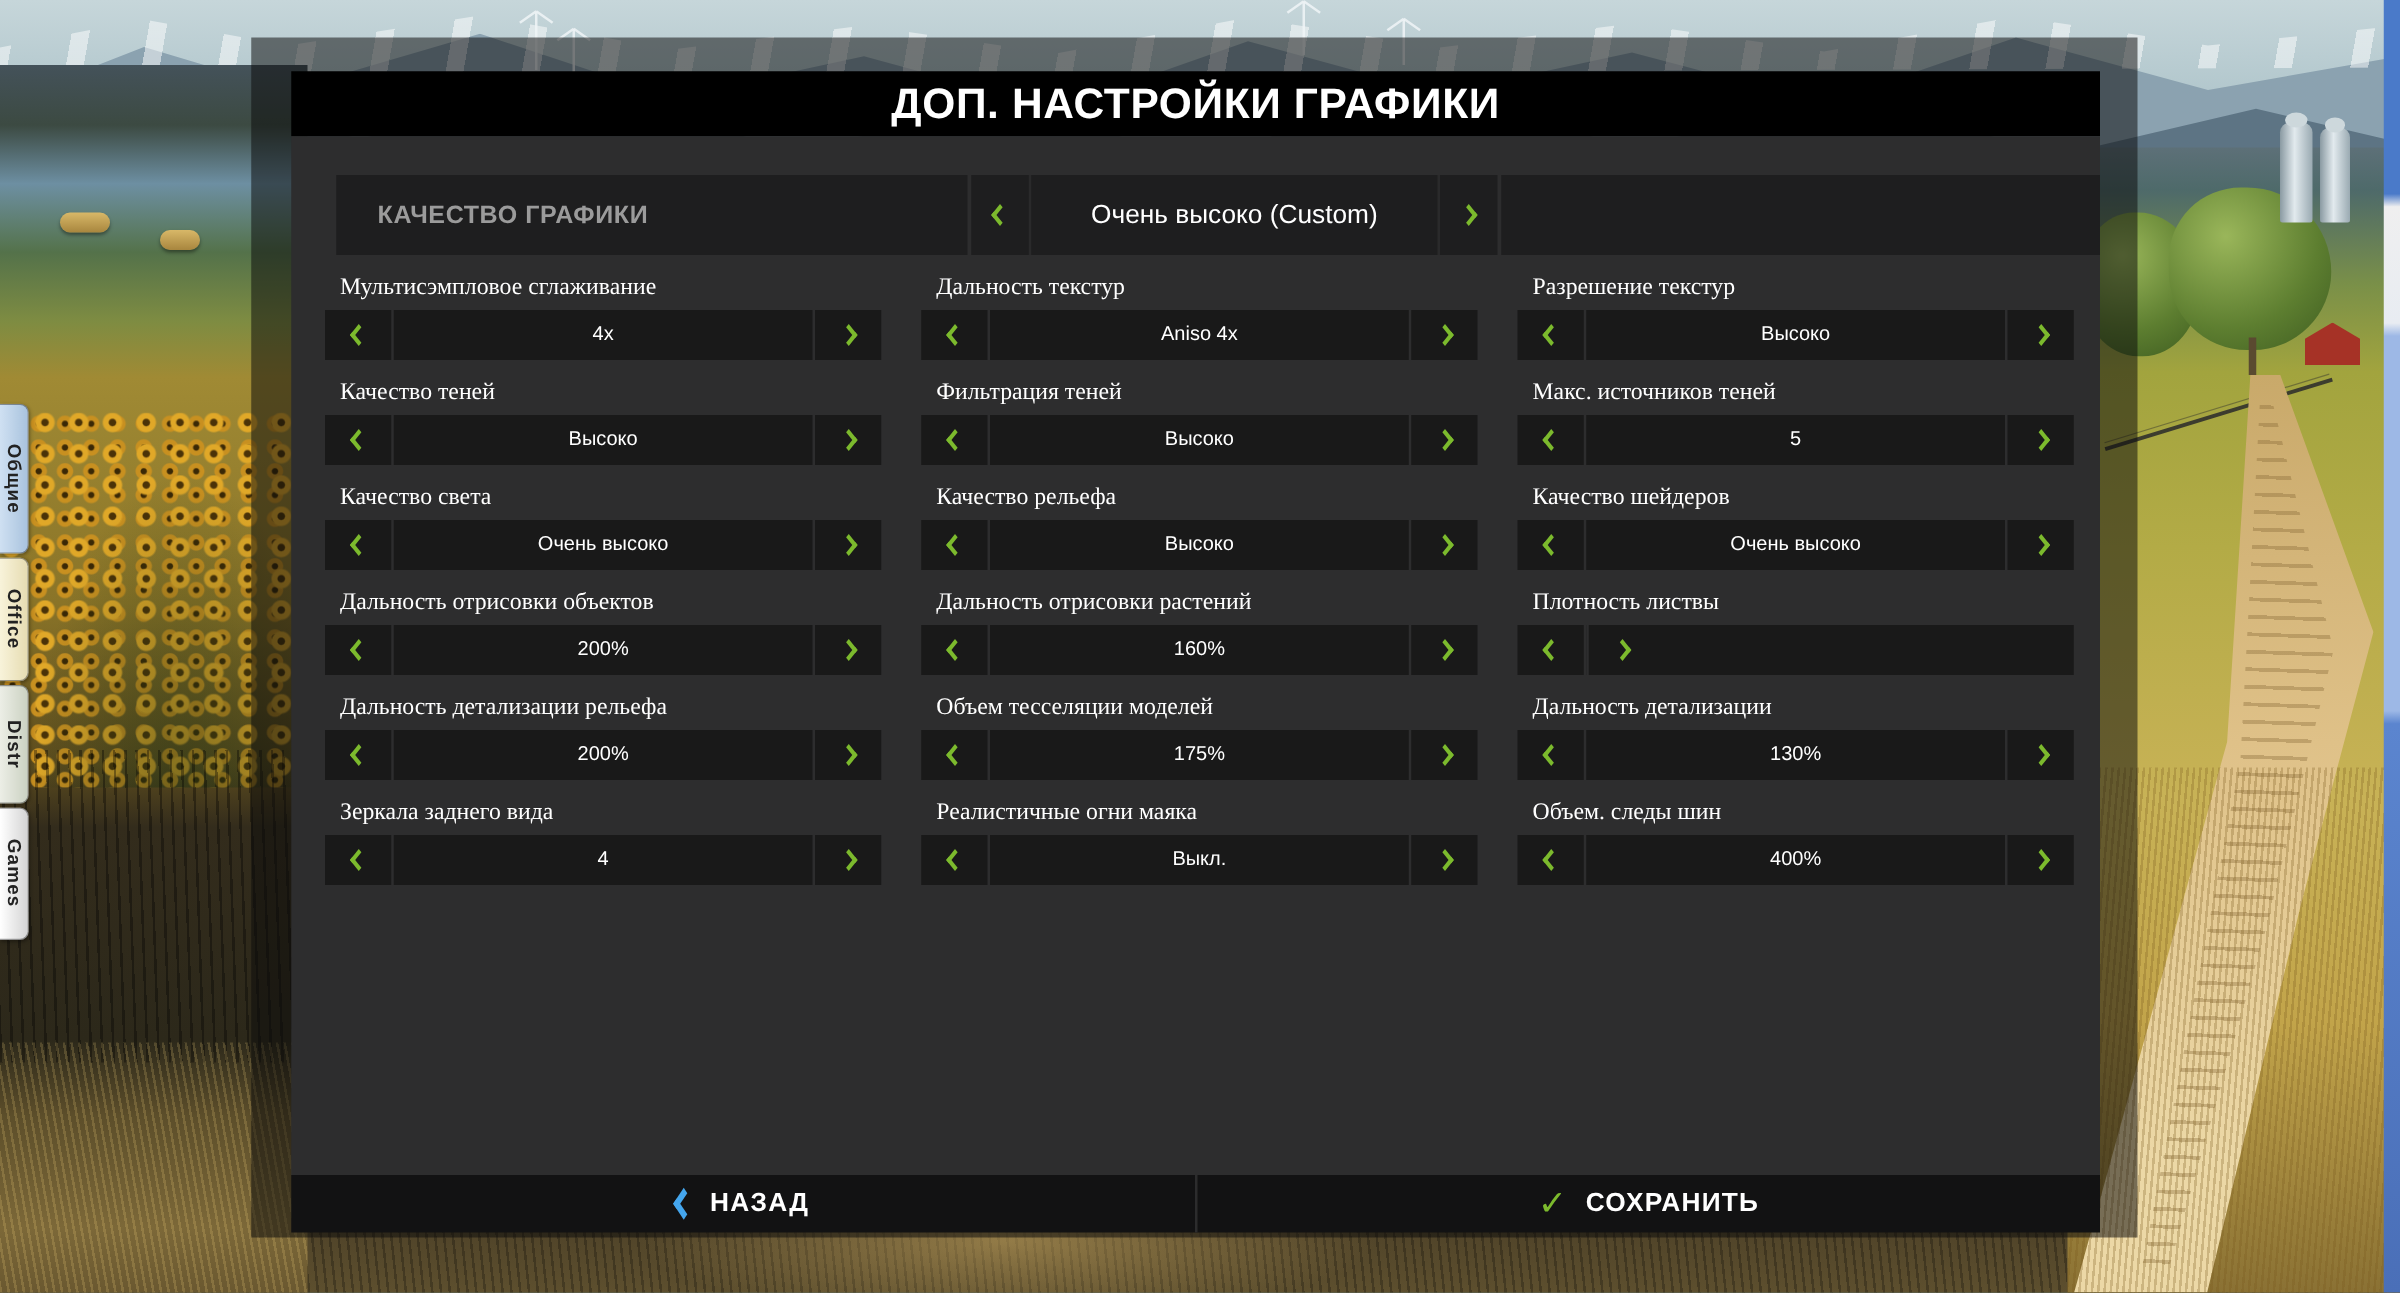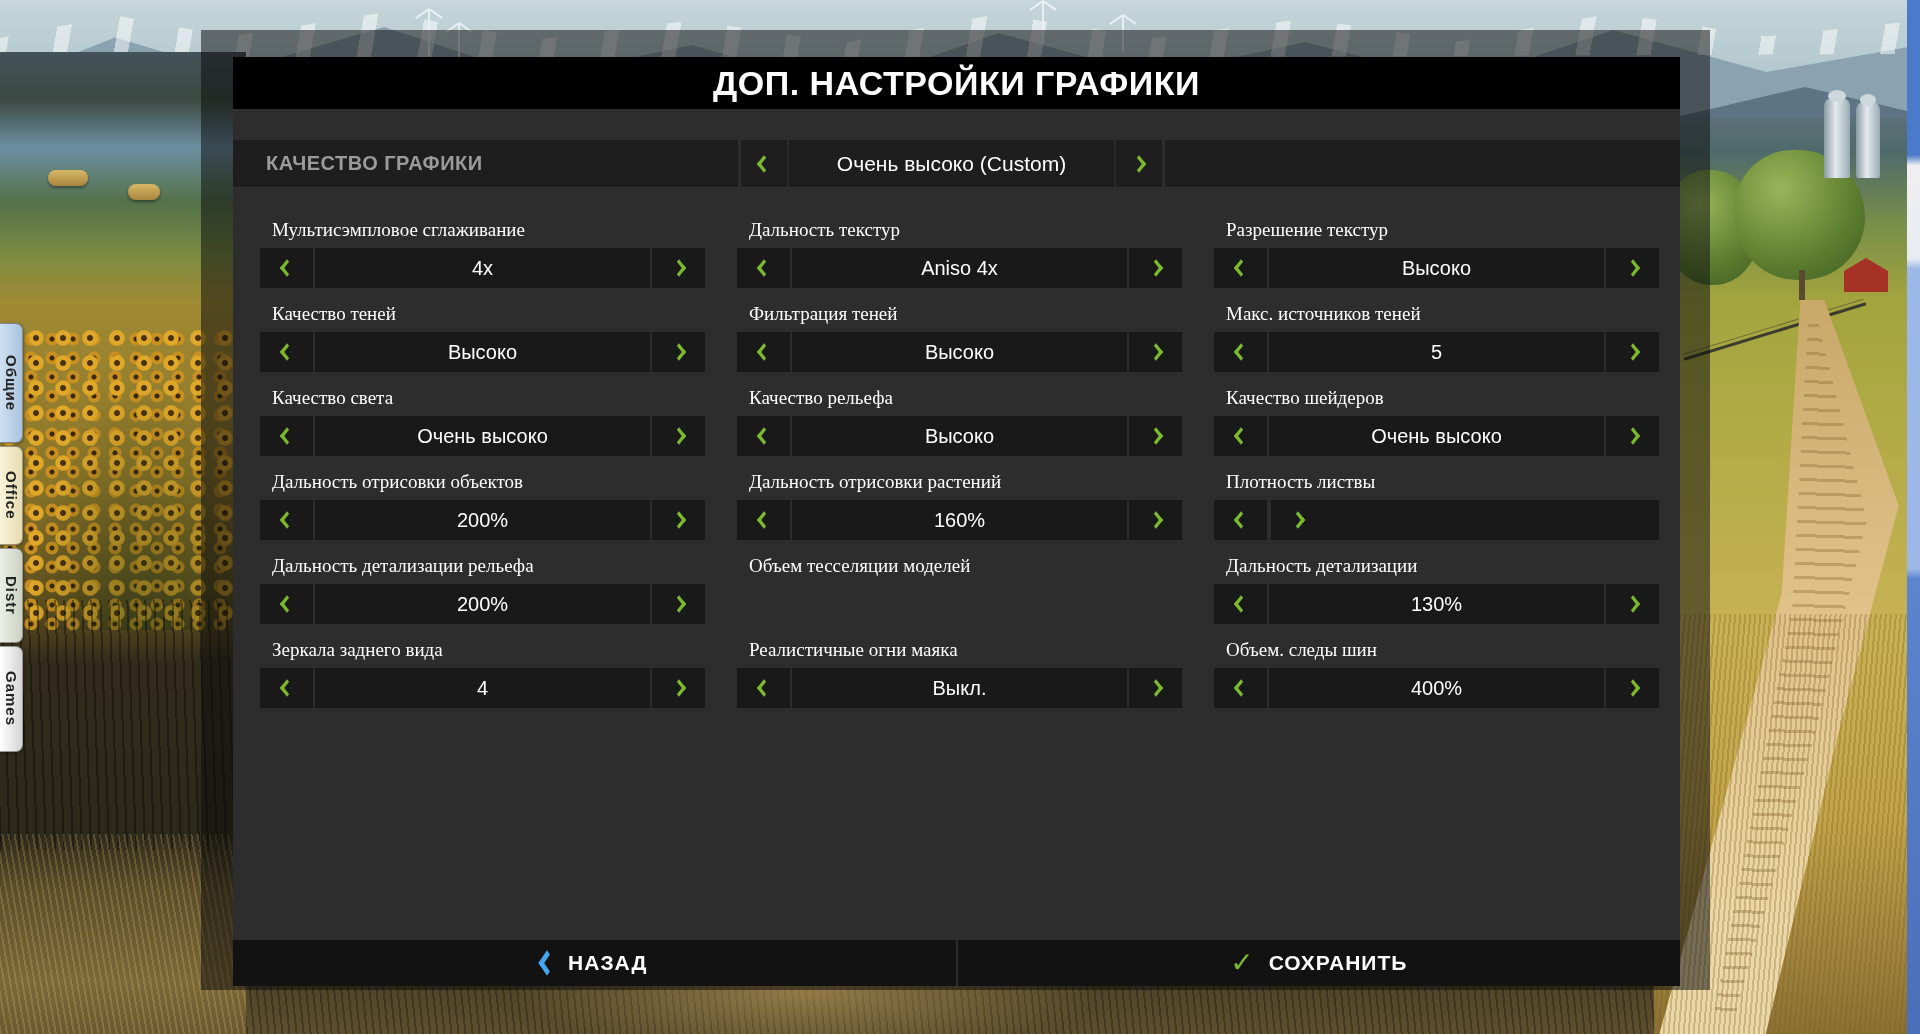--- a/index.html
+++ b/index.html
@@ -94,36 +94,36 @@
     background:linear-gradient(180deg,#4a7ac9 0%,#4a7ac9 15%,#efefef 16%,#e8ecf2 25%,#9db8e6 26%,#9db8e6 55%,#5b85cf 56%,#4a6fb8 100%);}
 
   
   #frame{position:absolute;left:201px;top:30px;width:1509px;height:960px;
     background:rgba(12,12,12,.52);z-index:3;}
   #titlebar{position:absolute;left:32px;top:27px;width:1447px;height:52px;background:#000;
     display:flex;align-items:center;justify-content:center;}
   #titlebar span{color:#fff;font-size:34px;font-weight:bold;letter-spacing:.5px;}
   #graybox{position:absolute;left:32px;top:79px;width:1447px;height:831px;background:var(--panel);}
 
-  .q-row{position:absolute;left:32px;top:110px;width:1447px;height:47px;display:flex;gap:3px;}
+  .q-row{position:absolute;left:32px;top:110px;width:1447px;height:64px;display:flex;gap:3px;padding-left:36px;}
   .q-label{width:505px;background:var(--qcell);display:flex;align-items:center;padding-left:33px;
     color:#9b9b9b;font-size:20px;font-weight:bold;letter-spacing:.5px;}
   .q-selector{width:421px;background:var(--qcell);display:flex;align-items:stretch;}
   .q-empty{flex:1;background:var(--qcell);}
   .q-selector .value{font-size:21px;}
 
   #grid{position:absolute;left:59px;top:188px;display:grid;
     grid-template-columns:repeat(3,445px);column-gap:32px;row-gap:14px;grid-auto-rows:70px;}
   .cell-label{height:24px;line-height:24px;margin:0 0 6px 12px;color:#ffffff;font-size:19px;font-family:Liberation Serif, serif;}
   .selector{height:40px;background:var(--box);display:flex;align-items:stretch;}
   .arrow-btn{width:53px;display:flex;align-items:center;justify-content:center;cursor:pointer;}
   .q-selector .arrow-btn{width:46px;}
   .vdiv{width:2px;background:var(--panel);}
   .q-selector .vdiv{background:#2a2a2b;}
-  .value{flex:1;display:flex;align-items:center;justify-content:center;color:#fff;font-size:20px;}
+  .value{flex:1;display:flex;align-items:center;justify-content:center;color:#fff;font-size:16px;}
   .chev{display:inline-block;width:10px;height:10px;
     border-top:3px solid var(--green);border-right:3px solid var(--green);}
   .chev.r{transform:scaleY(1.25) rotate(45deg);}
   .chev.l{transform:scaleY(1.25) rotate(-135deg);}
 
   #footer{position:absolute;left:32px;top:910px;width:1447px;height:46px;background:#121213;
     display:flex;align-items:stretch;}
   .f-half{flex:1;display:flex;align-items:center;justify-content:center;gap:15px;cursor:pointer;}
   .f-div{width:2px;background:#2c2c2d;}
   .f-label{color:#fff;font-size:21px;font-weight:bold;letter-spacing:1px;}
@@ -383,20 +383,31 @@
       <div class="vdiv"></div>
       <div class="value">200%</div>
       <div class="vdiv"></div>
       <div class="arrow-btn">
             <span class="chev r"></span>
           </div>
     </div>
   </div>
       <div class="cell">
     <div class="cell-label">Объем тесселяции моделей</div>
+    <div class="selector">
+      <div class="arrow-btn">
+            <span class="chev l"></span>
+          </div>
+      <div class="vdiv"></div>
+      <div class="value">175%</div>
+      <div class="vdiv"></div>
+      <div class="arrow-btn">
+            <span class="chev r"></span>
+          </div>
+    </div>
   </div>
       <div class="cell">
     <div class="cell-label">Дальность детализации</div>
     <div class="selector">
       <div class="arrow-btn">
             <span class="chev l"></span>
           </div>
       <div class="vdiv"></div>
       <div class="value">130%</div>
       <div class="vdiv"></div>

